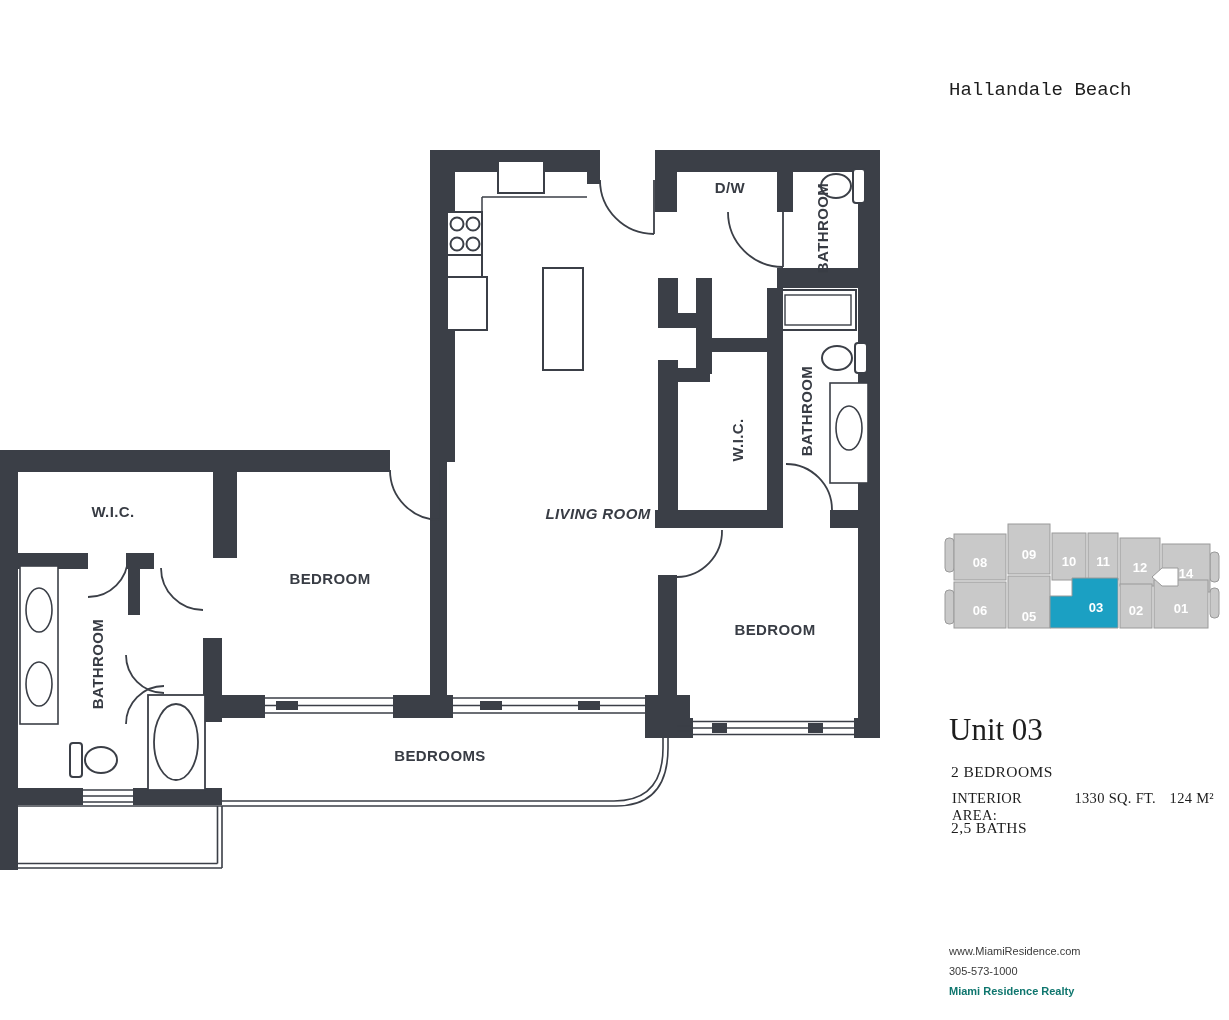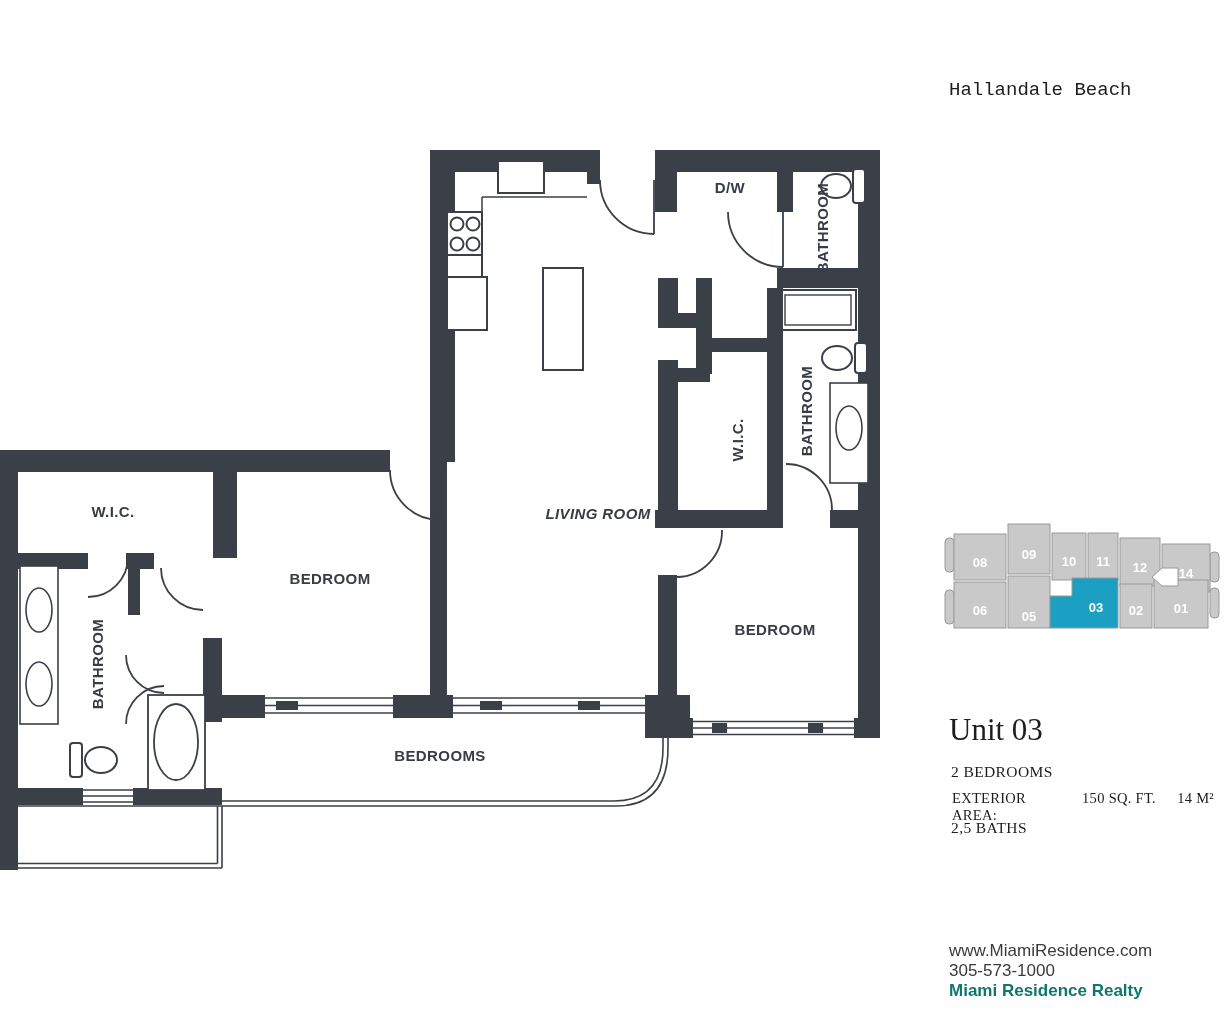--- a/index.html
+++ b/index.html
@@ -16,21 +16,21 @@
   .ser{font-family:"Liberation Serif","DejaVu Serif",serif;color:#1d1d1d;}
   #bldg-title{position:absolute;left:949px;top:44px;font-size:26px;letter-spacing:.2px;}
   #bldg-sub{position:absolute;left:949px;top:79px;font-size:19px;font-family:Liberation Mono, monospace;}
   #keyplan{position:absolute;left:944px;top:516px;}
   .kp-num{font-family:"Liberation Sans",sans-serif;font-weight:700;font-size:13px;fill:#ffffff;}
   #unit-name{position:absolute;left:949px;top:712px;font-size:31px;text-align:center;}
   #unit-specs{position:absolute;left:951px;top:763px;font-size:15.5px;letter-spacing:.4px;display:flex;gap:38px;flex-direction:column;}
   #area-table{position:absolute;left:952px;top:790px;width:262px;font-size:14.5px;letter-spacing:.3px;}
   .area-row{display:grid;grid-template-columns:1fr 96px 58px;margin-bottom:13px;}
   .area-row .v{text-align:right;}
-  #footer{position:absolute;left:949px;top:941px;font-size:17px;color:#3a3a3a;line-height:20px;}
+  #footer{position:absolute;left:949px;top:941px;font-size:11px;color:#3a3a3a;line-height:20px;}
   #footer .company{font-weight:700;color:#0f766e;}
 </style>
 </head>
 <body>
 
 <div id="canvas">
 
   <svg id="plan" width="929" height="900" viewBox="0 0 929 900">
 
     <g fill="#3b3f47">
@@ -207,23 +207,23 @@
     <polygon points="208,61 218,52 234,52 234,70 218,70" fill="#ffffff" stroke="#9a9a9a" stroke-width="1"></polygon>
   </svg>
 
   <div id="unit-name" class="ser">Unit 03</div>
   <div id="unit-specs" class="ser">
     <span>2 BEDROOMS</span>
     <span>2,5 BATHS</span>
   </div>
   <div id="area-table" class="ser">
     <div class="area-row">
-      <span>EXTERIOR AREA:</span>
-      <span class="v">150 SQ. FT.</span>
-      <span class="v">14 M²</span>
+      <span>INTERIOR AREA:</span>
+      <span class="v">1330 SQ. FT.</span>
+      <span class="v">124 M²</span>
     </div>
   </div>
 
   <div id="footer">
     <div>www.MiamiResidence.com</div>
     <div>305-573-1000</div>
     <div class="company">Miami Residence Realty</div>
   </div>
 
 </div>

